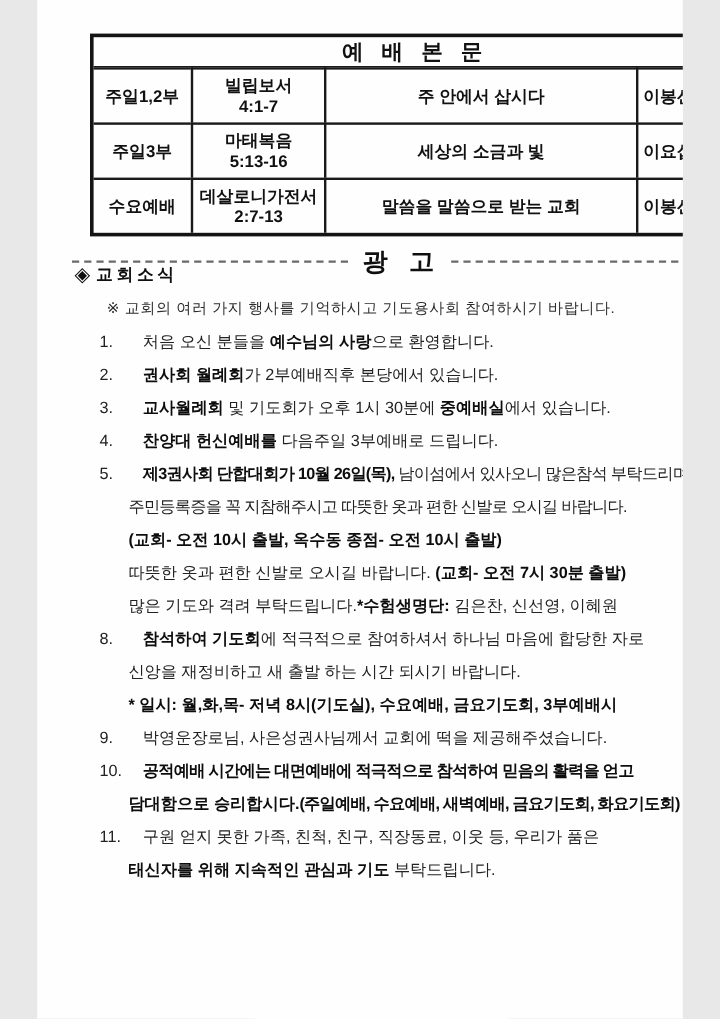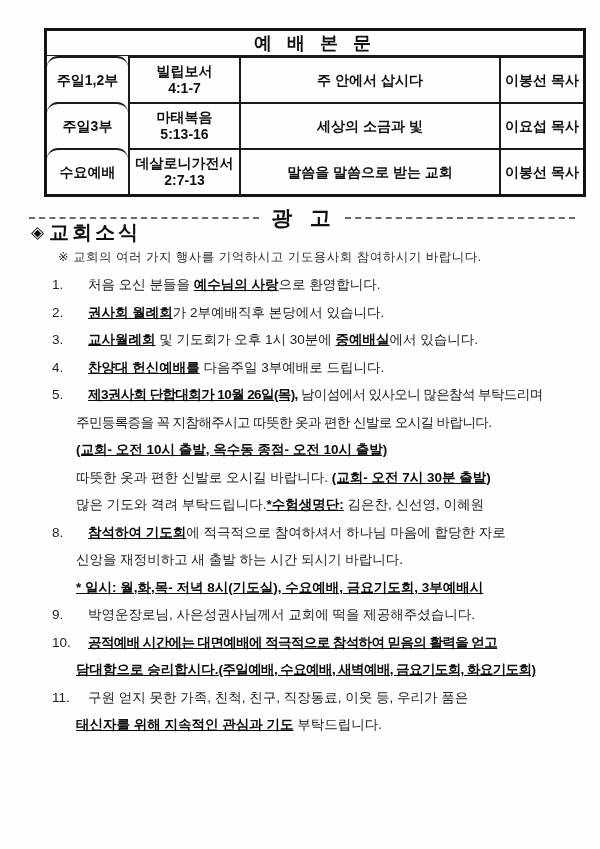--- a/index.html
+++ b/index.html
@@ -1,17 +1,17 @@
 <!DOCTYPE html>
 <html><head>
 <meta charset="utf-8">
 <style>
   html,body{margin:0;padding:0;background:#e8e8e8;}
   .page{
-    position:relative;width:600px;height:849px;margin:0 auto;
+    position:relative;width:538px;height:849px;margin:0 auto;
     background:#fefefe;color:#1c1c1c;overflow:hidden;
     font-family:"Liberation Sans","DejaVu Sans",sans-serif;
   }
   
   .stable{
     position:absolute;left:44px;top:28px;width:542px;
     border:3px solid #141414;box-sizing:border-box;
     display:grid;grid-template-columns:81px 111px 260px 1fr;
     background:#fefefe;
   }
@@ -19,54 +19,54 @@
     display:flex;align-items:center;justify-content:center;text-align:center;
     font-weight:bold;font-size:14px;line-height:17px;
     border-top:2px solid #1a1a1a;border-left:2px solid #1a1a1a;
     min-height:44px;color:#111;
   }
   .stable .title{
     grid-column:1 / -1;border-top:none;border-left:none;
     font-size:18px;letter-spacing:5px;white-space:pre;
     min-height:24px;border-bottom:1px solid #1a1a1a;
   }
-  .stable .cell.c0{border-left:none;border-radius:11px;}
+  .stable .cell.c0{border-left:none;}
   .passage{display:flex;flex-direction:column;justify-content:center;}
   
   .adheader{
     position:absolute;top:206px;left:0;width:600px;height:24px;
     display:flex;align-items:center;
   }
   .adheader .dash{flex:1;border-top:2px dashed #6a6a6a;height:0;}
   .adheader .dash.l{margin-left:29px;}
   .adheader .dash.r{margin-right:25px;}
   .adheader .adtitle{
     font-size:21px;font-weight:bold;color:#0f0f0f;
     margin:0 12px;white-space:pre;letter-spacing:2px;
   }
   
   .sec{
     position:absolute;top:219px;left:31px;
     display:flex;align-items:center;font-weight:bold;color:#0f0f0f;
   }
   .sec .bullet{font-size:17px;margin-right:5px;}
-  .sec .sectitle{font-size:20px;letter-spacing:3px;}
+  .sec .sectitle{font-size:14px;letter-spacing:3px;}
   .secnote{
     position:absolute;top:249px;left:58px;width:520px;
     font-size:12.5px;letter-spacing:0.5px;color:#2b2b2b;
   }
   
   .list{position:absolute;top:271px;left:0;width:600px;}
   .line{
     font-size:13.5px;line-height:27.5px;color:#222;
     padding-left:76px;white-space:nowrap;
   }
   .line.first{padding-left:52px;}
   .num{display:inline-block;width:36px;color:#222;}
-  .bd{font-weight:bold;color:#0d0d0d;text-decoration:underline;}
+  .bd{font-weight:bold;color:#0d0d0d;}
   .cond{letter-spacing:-0.6px;}
 </style>
 </head>
 <body>
 
 <div class="page">
 
   <div class="stable">
     <div class="cell title">예 배 본 문</div>
 

